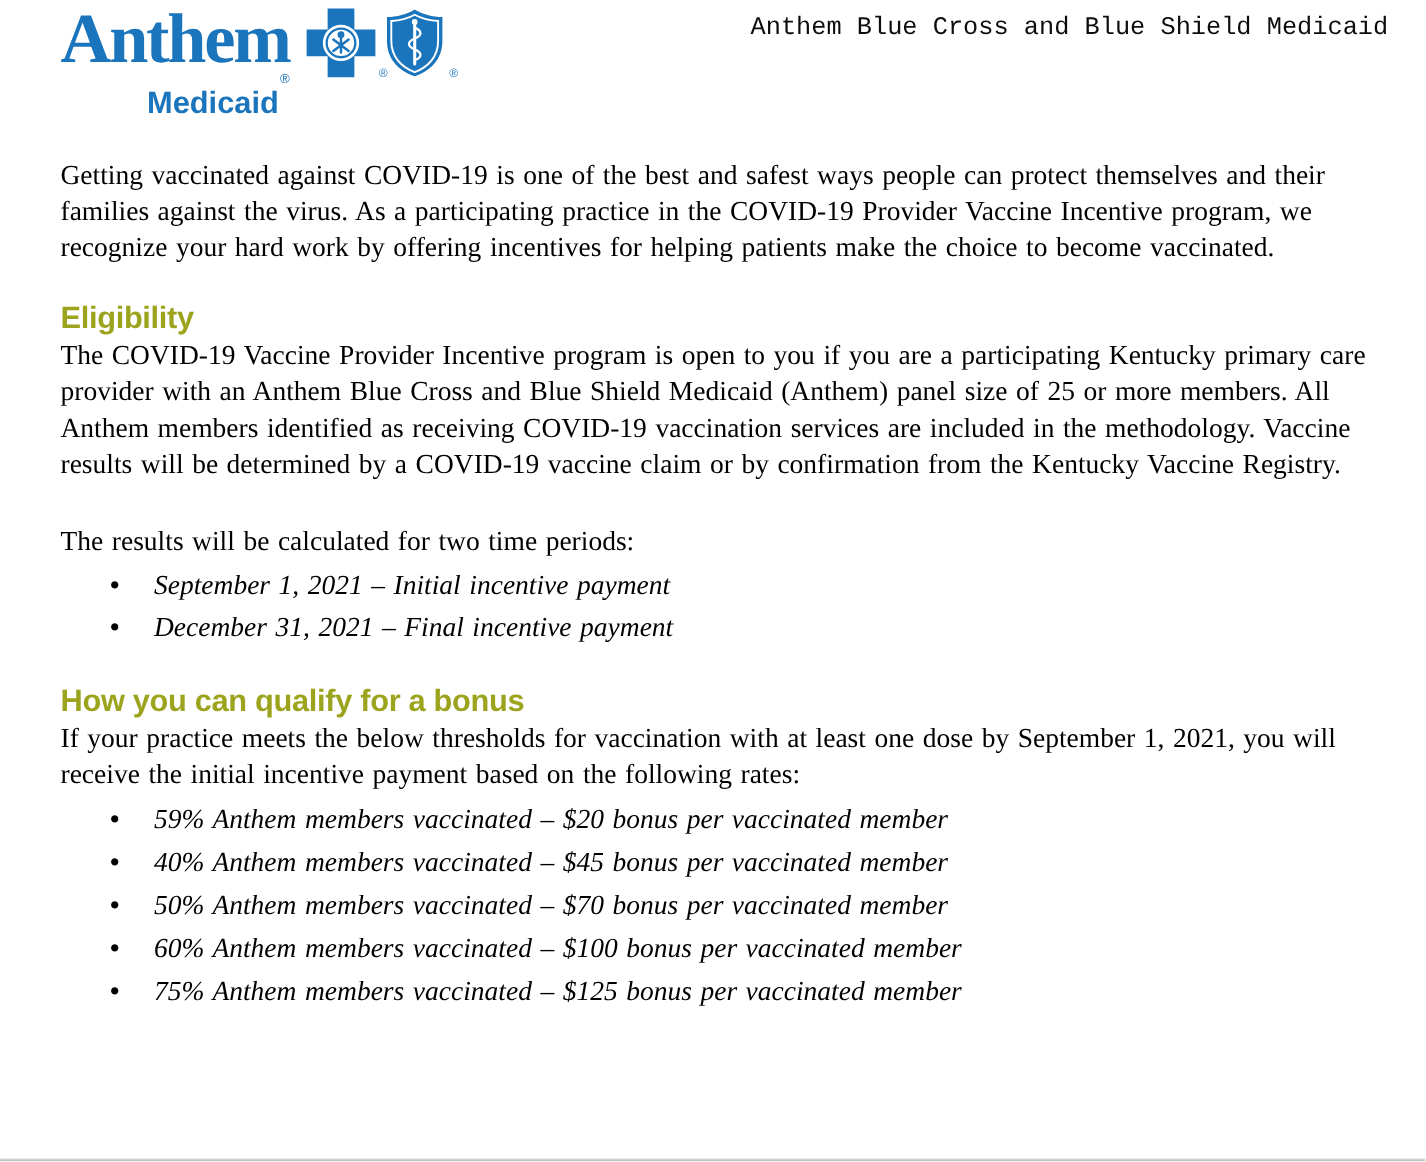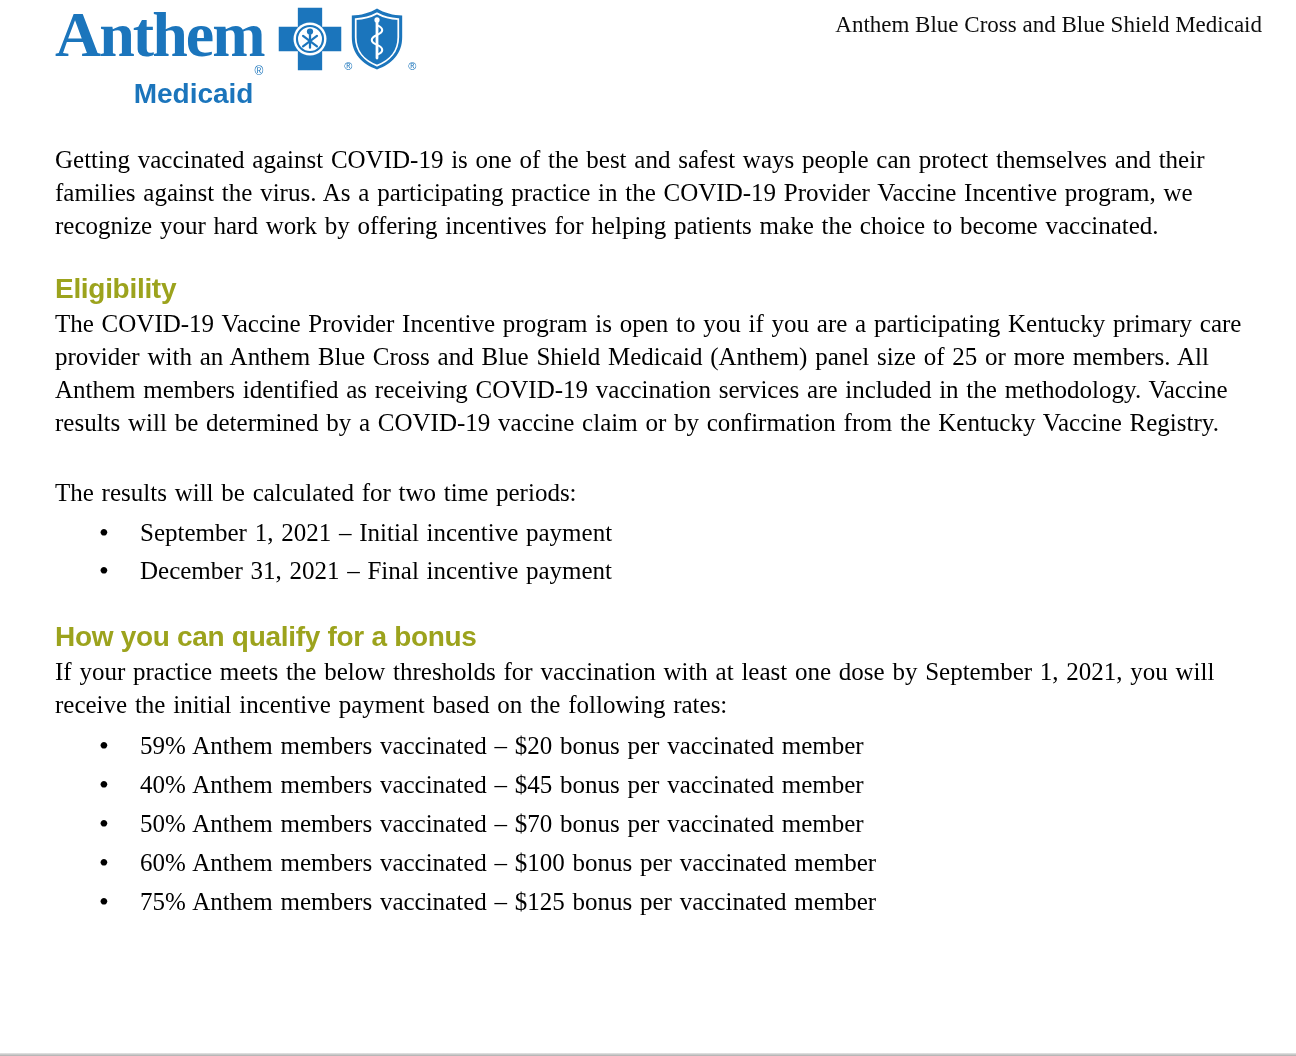--- a/index.html
+++ b/index.html
@@ -23,21 +23,21 @@
     font-family:"Liberation Sans","DejaVu Sans",sans-serif; font-weight:bold;
     font-size:28px; color:#1B75BC; text-align:right; margin-top:0px; padding-right:10px;
   }
   .logo-icons { display:flex; align-items:flex-start; margin-left:10px; }
   .icon-wrap { position:relative; margin-left:4px; }
   .icon-wrap .reg-icon {
     position:absolute; right:-9px; bottom:4px;
     font-family:"Liberation Sans","DejaVu Sans",sans-serif; font-size:11px; color:#1B75BC;
   }
   .header-right {
-    font-family:Liberation Serif, serif; font-size:23px; color:#0d0d0d;
+    font-family:Liberation Mono, monospace; font-size:23px; color:#0d0d0d;
     margin-top:6px; white-space:nowrap;
   }
 
   
   .title {
     margin:57px 0 0 0; text-align:center;
     font-family:"Liberation Sans","DejaVu Sans",sans-serif; font-weight:bold;
     font-size:40px; letter-spacing:-0.5px; color:#1B78C0;
   }
 
@@ -47,21 +47,21 @@
   }
   .intro { margin-top:33px; }
 
   .section-heading {
     margin:31px 0 2px 0;
     font-family:"Liberation Sans","DejaVu Sans",sans-serif; font-weight:bold;
     font-size:28px; color:#9CA31D; letter-spacing:-0.3px;
   }
   .periods-intro { margin-top:37px; }
 
-  ul.bullets { list-style:none; margin:5px 0 0 0; padding:0; }
+  ul.bullets { list-style:none; margin:5px 0 0 0; padding:0;font-style:italic; }
   ul.bullets li { position:relative; padding-left:85px; }
   ul.bullets li::before {
     content:"\2022"; position:absolute; left:44px; top:0;
     font-size:28px;
   }
   ul.periods li { line-height:38px; }
   ul.rates  li { line-height:39px; }
 
   .bottom-edge {
     position:absolute; left:0; bottom:0; width:100%; height:3px;

